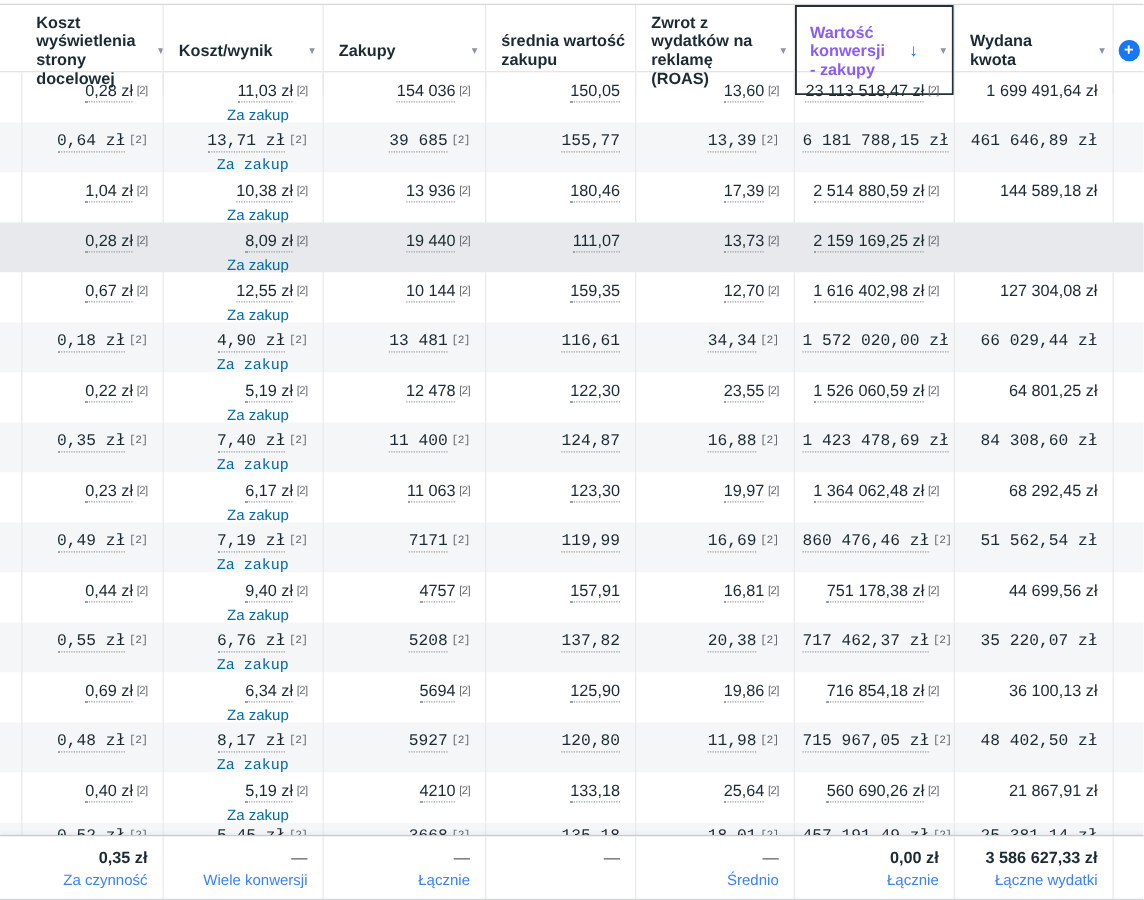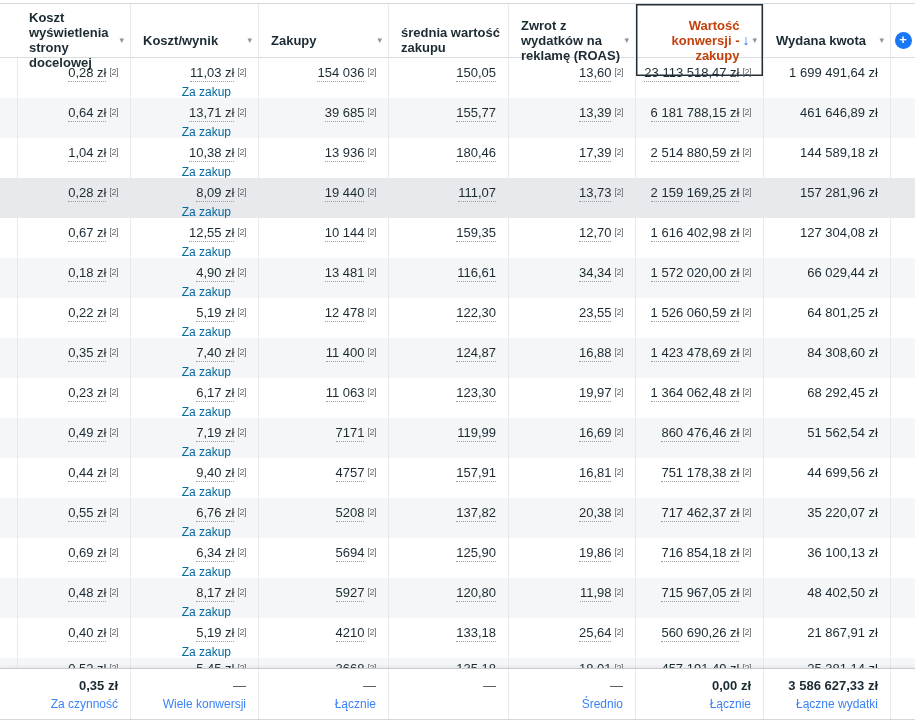--- a/index.html
+++ b/index.html
@@ -6,36 +6,36 @@
   html, body { width: 915px; height: 720px; overflow: hidden; background: #fff;
     font-family: "Liberation Sans", sans-serif; color: #1c2b33; }
 
   .table-wrap { width: 915px; margin-top: 3px; border-top: 1px solid #d4d6da; }
 
   .grid-row { display: grid;
     grid-template-columns: 17px 113px 128px 130px 120px 127px 128px 127px 25px; }
 
   
   .thead { height: 54px; border-bottom: 1px solid #dadce0; background: #fff; }
-  .hcell { display: flex; align-items: center; gap: 3px;
+  .hcell { display: flex; align-items: center; gap: 18px;
     padding: 6px 6px 6px 12px; border-left: 1px solid #e8e9eb; position: relative; cursor: pointer; }
   .hcell.first { border-left: none; }
   .hlabel { flex: 1; font-weight: bold; font-size: 13px; line-height: 15px; }
   .caret { color: #8d949e; font-size: 9px; flex: 0 0 auto; }
   .hcell.selected { box-shadow: inset 0 0 0 1.5px #243037; }
-  .hcell.selected .hlabel { color: #c2410c; text-align: right; }
+  .hcell.selected .hlabel { color: #8b5cf6; }
   .sortarrow { color: #1877f2; font-size: 14px; line-height: 14px; flex: 0 0 auto; }
   .plus-head { display: flex; align-items: center; justify-content: center;
     border-left: 1px solid #e8e9eb; cursor: pointer; }
   .plus-btn { width: 17px; height: 17px; border-radius: 50%; background: #1877f2;
     color: #fff; font-size: 13px; line-height: 16px; text-align: center; font-weight: bold; }
 
   
   .row { height: 40px; background: #fff; }
-  .row.alt { background: #f5f6f7; }
+  .row.alt { background: #f5f6f7; font-family: Liberation Mono, monospace; }
   .row.hl { background: #e7e9ec; }
   .cell { padding: 7px 12px 0 6px; text-align: right; font-size: 13px;
     border-left: 1px solid #e8e9eb; overflow: hidden; white-space: nowrap; }
   .cell.sliver { border-left: none; padding: 0; }
   .cell.pluscol { padding: 0; }
   .val { line-height: 16px; }
   .num.u { border-bottom: 1px dotted #9aa0a6; padding-bottom: 1px; }
   sup.fn { font-size: 9px; color: #65696e; margin-left: 3px; vertical-align: top;
     position: relative; top: -1px; letter-spacing: -0.5px; }
   .sub { font-size: 12px; color: #0369a1; margin-top: 4px; margin-right: 15px; line-height: 14px; }
@@ -196,23 +196,20 @@
         </div>
         <div class="cell">
           <div class="val"><span class="num u">111,07</span></div>
         </div>
         <div class="cell">
           <div class="val"><span class="num u">13,73</span><sup class="fn">[2]</sup></div>
         </div>
         <div class="cell">
           <div class="val"><span class="num u">2 159 169,25 zł</span><sup class="fn">[2]</sup></div>
         </div>
-        <div class="cell">
-          <div class="val"><span class="num">157 281,96 zł</span></div>
-        </div>
         <div class="cell pluscol"></div>
       </div>
       <div class="row grid-row">
         <div class="cell sliver"></div>
         <div class="cell">
           <div class="val"><span class="num u">0,67 zł</span><sup class="fn">[2]</sup></div>
         </div>
         <div class="cell">
           <div class="val"><span class="num u">12,55 zł</span><sup class="fn">[2]</sup></div>
           <div class="sub">Za zakup</div>

